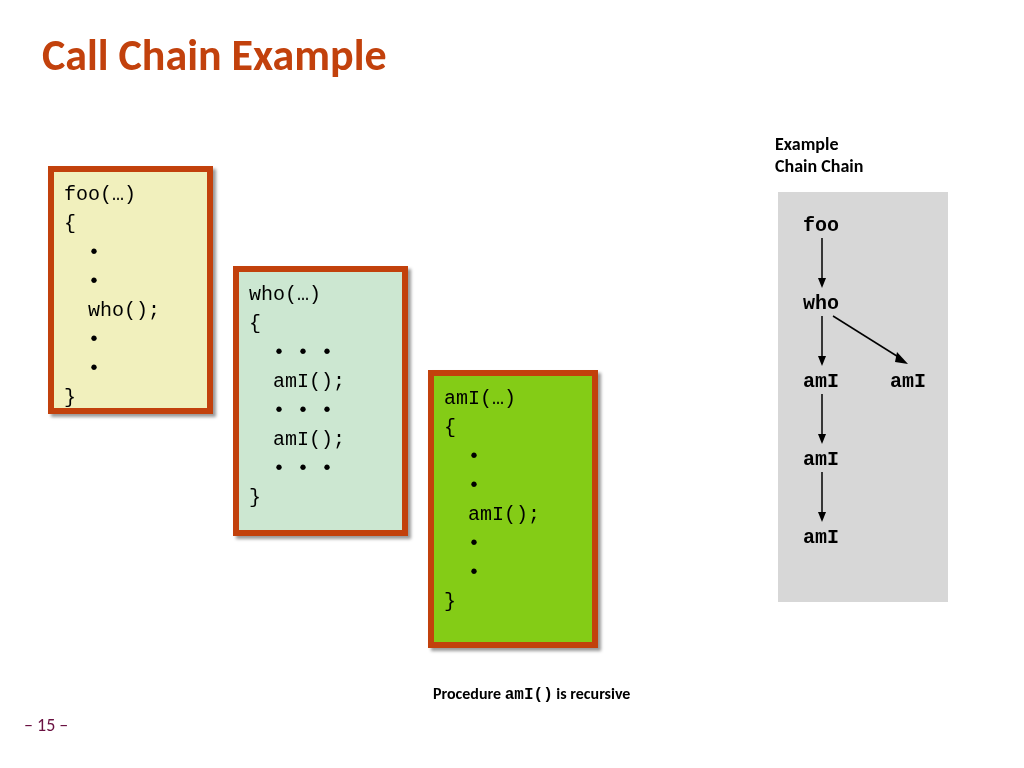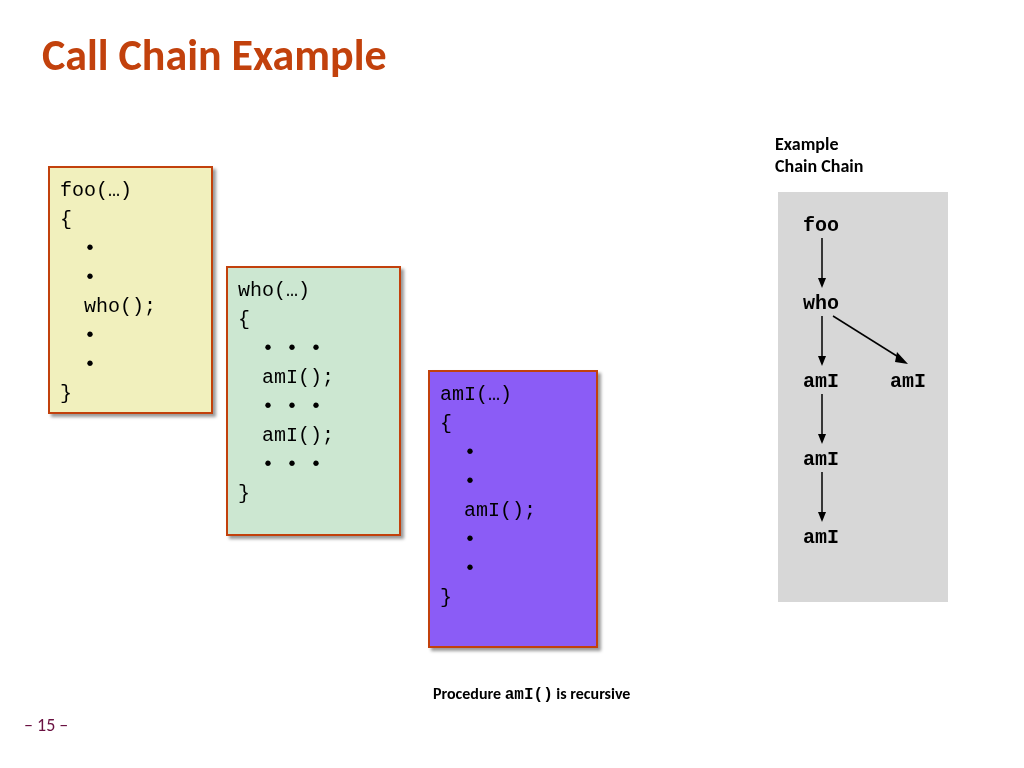--- a/index.html
+++ b/index.html
@@ -14,48 +14,48 @@
     .title {
       position: absolute;
       top: 28px;
       left: 42px;
       font-size: 44px;
       font-weight: bold;
       color: #c2410c;
     }
     .code-box {
       position: absolute;
-      border: 2px solid #c2410c;
+      border: 6px solid #c2410c;
       box-shadow: 3px 3px 3px rgba(0,0,0,0.4);
       padding: 8px 10px;
       font-family: "Courier New", monospace;
       font-size: 20px;
       line-height: 1.45;
       white-space: pre;
     }
     .box-foo {
       top: 166px;
       left: 48px;
       width: 165px;
       height: 248px;
       background: #f1f0bd;
     }
     .box-who {
       top: 266px;
-      left: 226px;
+      left: 233px;
       width: 175px;
       height: 270px;
       background: #cce7d1;
     }
     .box-amI {
       top: 370px;
       left: 428px;
       width: 170px;
       height: 278px;
-      background: #8b5cf6;
+      background: #84cc16;
     }
     .chain-label {
       position: absolute;
       top: 134px;
       left: 775px;
       font-size: 18px;
       font-weight: bold;
       line-height: 1.2;
     }
     .chain-box {

